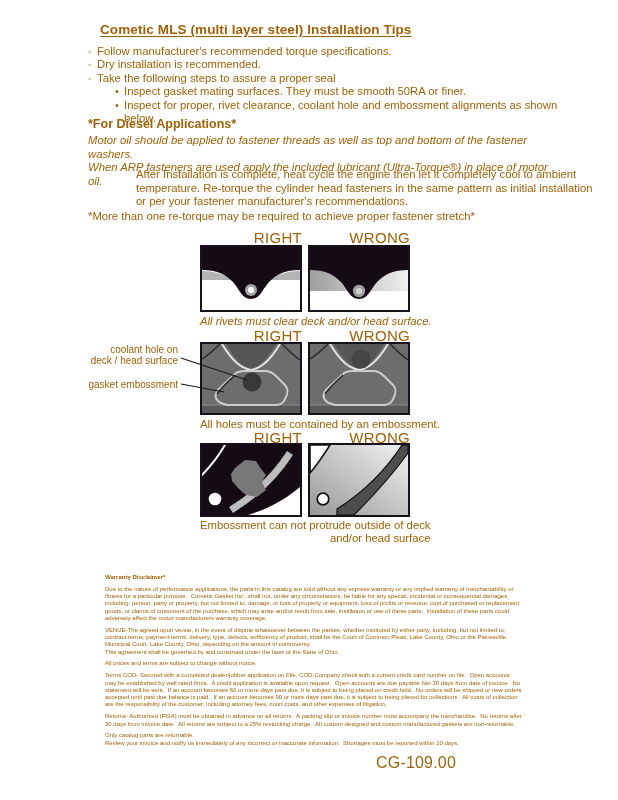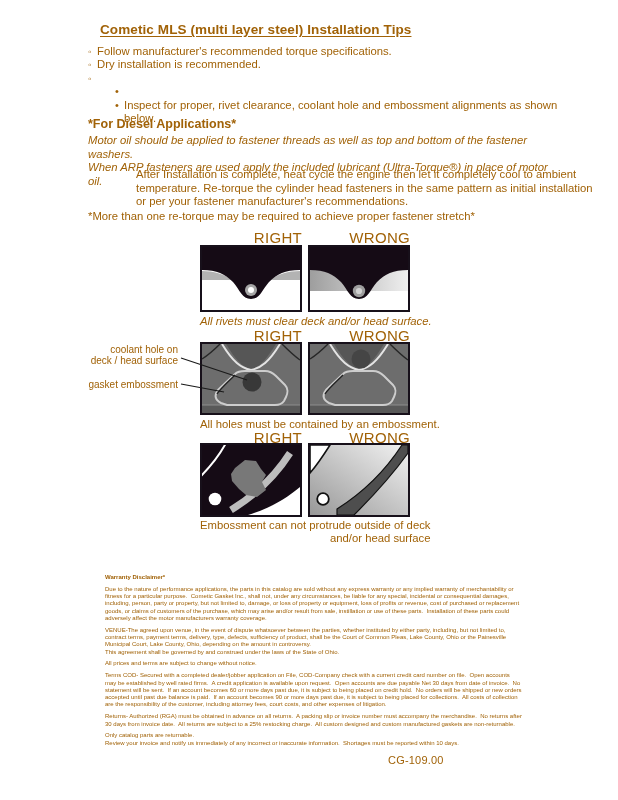--- a/index.html
+++ b/index.html
@@ -16,44 +16,46 @@
   .h2{left:88px;top:117px;font-size:12.5px;font-weight:bold;}
   .para{left:88px;font-size:11.3px;line-height:13.6px;white-space:pre-line;width:470px;}
   .rw-label{font-size:15px;width:102px;text-align:right;letter-spacing:.3px;}
   .dbox{width:102px;border:2px solid #17101a;box-sizing:border-box;background:#fff;}
   .dbox svg{display:block;width:100%;height:100%;}
   .caption{font-size:11.3px;line-height:13px;white-space:pre-line;}
   .side-label{font-size:10px;line-height:11px;width:122px;text-align:right;white-space:pre-line;}
   .disclaimer{left:105px;top:574px;width:417px;font-size:6px;line-height:7.3px;}
   .disclaimer .dp{white-space:pre-wrap;margin:0 0 4.5px 0;}
   .disc-head{font-weight:bold;margin:0 0 4.5px 0;}
-  .footer-code{left:388px;top:754px;font-size:11px;letter-spacing:.2px;}
+  .footer-code{left:376px;top:754px;font-size:16px;letter-spacing:.2px;}
   .lines-overlay{left:0;top:0;pointer-events:none;}
 </style>
 </head>
 <body>
 
 <div class="page">
 
   <div class="abs title">Cometic MLS (multi layer steel) Installation Tips</div>
 
   <div class="abs bullets">
     <div class="b-row">
       <span class="b-marker">◦</span>
       <span>Follow manufacturer's recommended torque specifications.</span>
     </div>
     <div class="b-row">
       <span class="b-marker">◦</span>
       <span>Dry installation is recommended.</span>
     </div>
     <div class="b-row">
       <span class="b-marker">◦</span>
+      <span>Take the following steps to assure a proper seal</span>
     </div>
     <div class="b-row b-sub">
       <span class="b-marker">•</span>
+      <span>Inspect gasket mating surfaces.  They must be smooth 50RA or finer.</span>
     </div>
     <div class="b-row b-sub">
       <span class="b-marker">•</span>
       <span>Inspect for proper, rivet clearance, coolant hole and embossment alignments as shown below.</span>
     </div>
   </div>
 
   <div class="abs h2" style="top: 117px; left: 88px;">*For Diesel Applications*</div>
   <div class="abs para" style="top:134px;font-style:italic;">Motor oil should be applied to fastener threads as well as top and bottom of the fastener washers.
 When ARP fasteners are used apply the included lubricant (Ultra-Torque®) in place of motor oil.</div>

